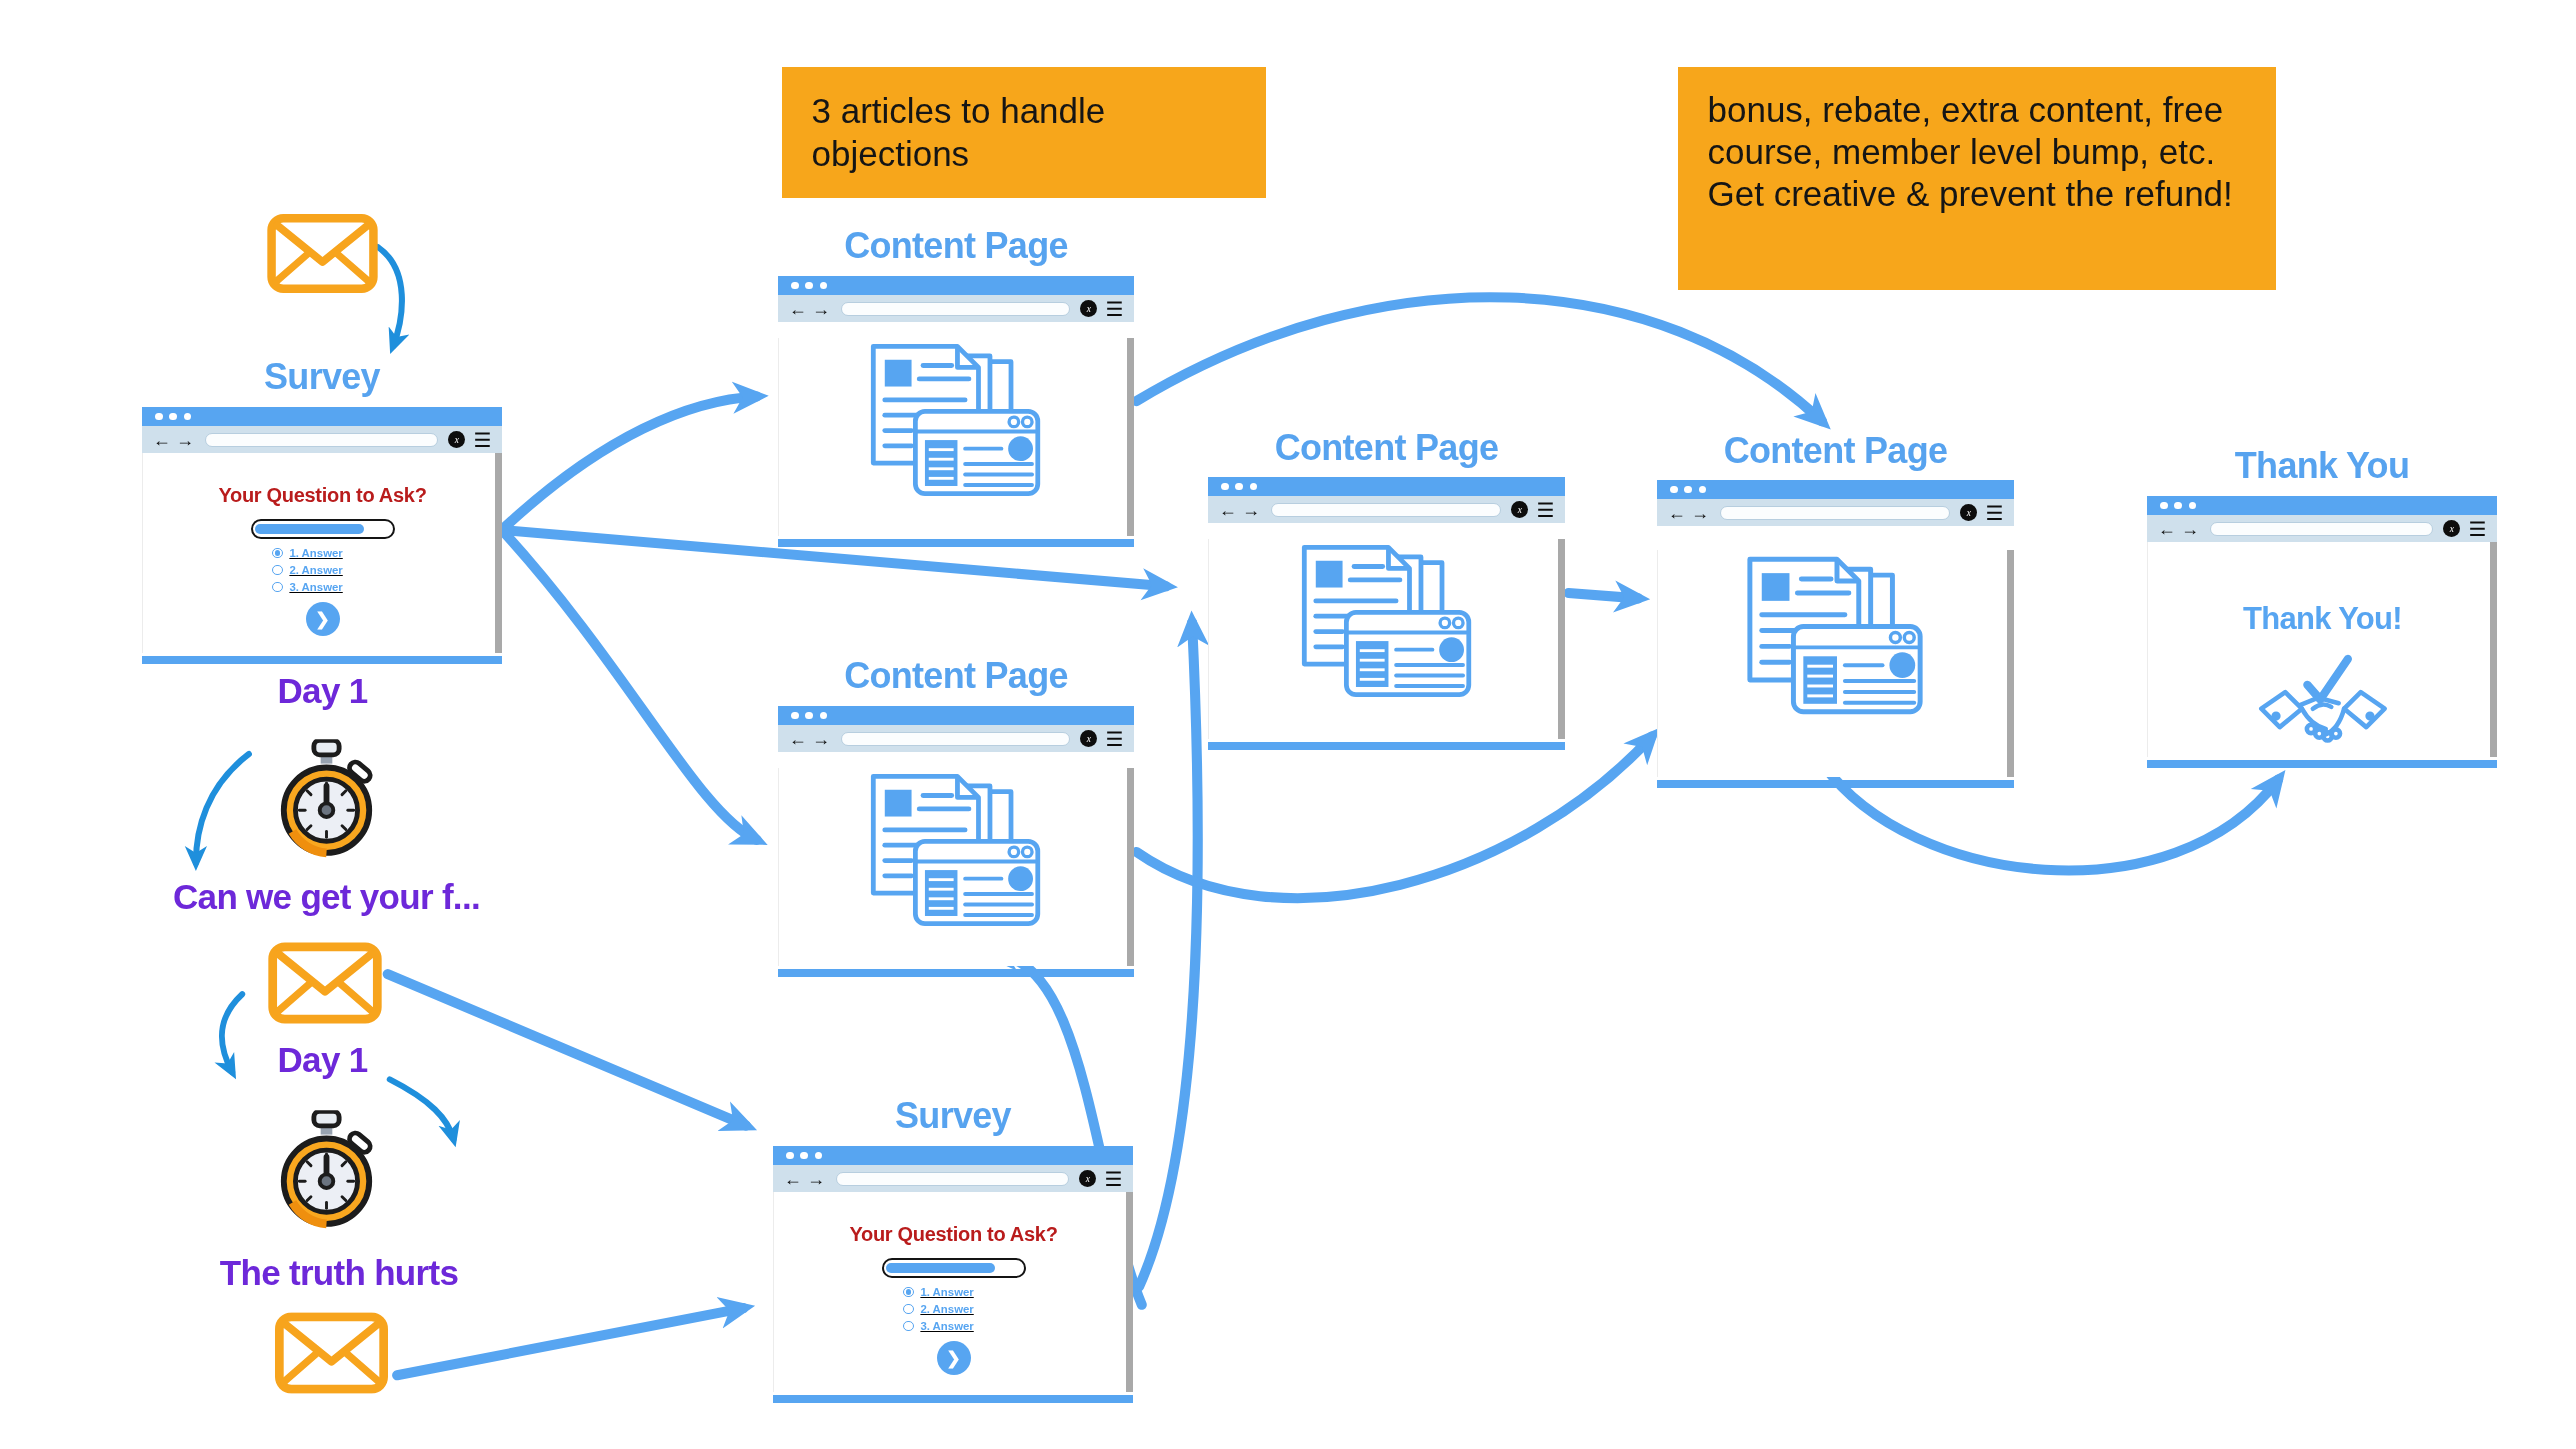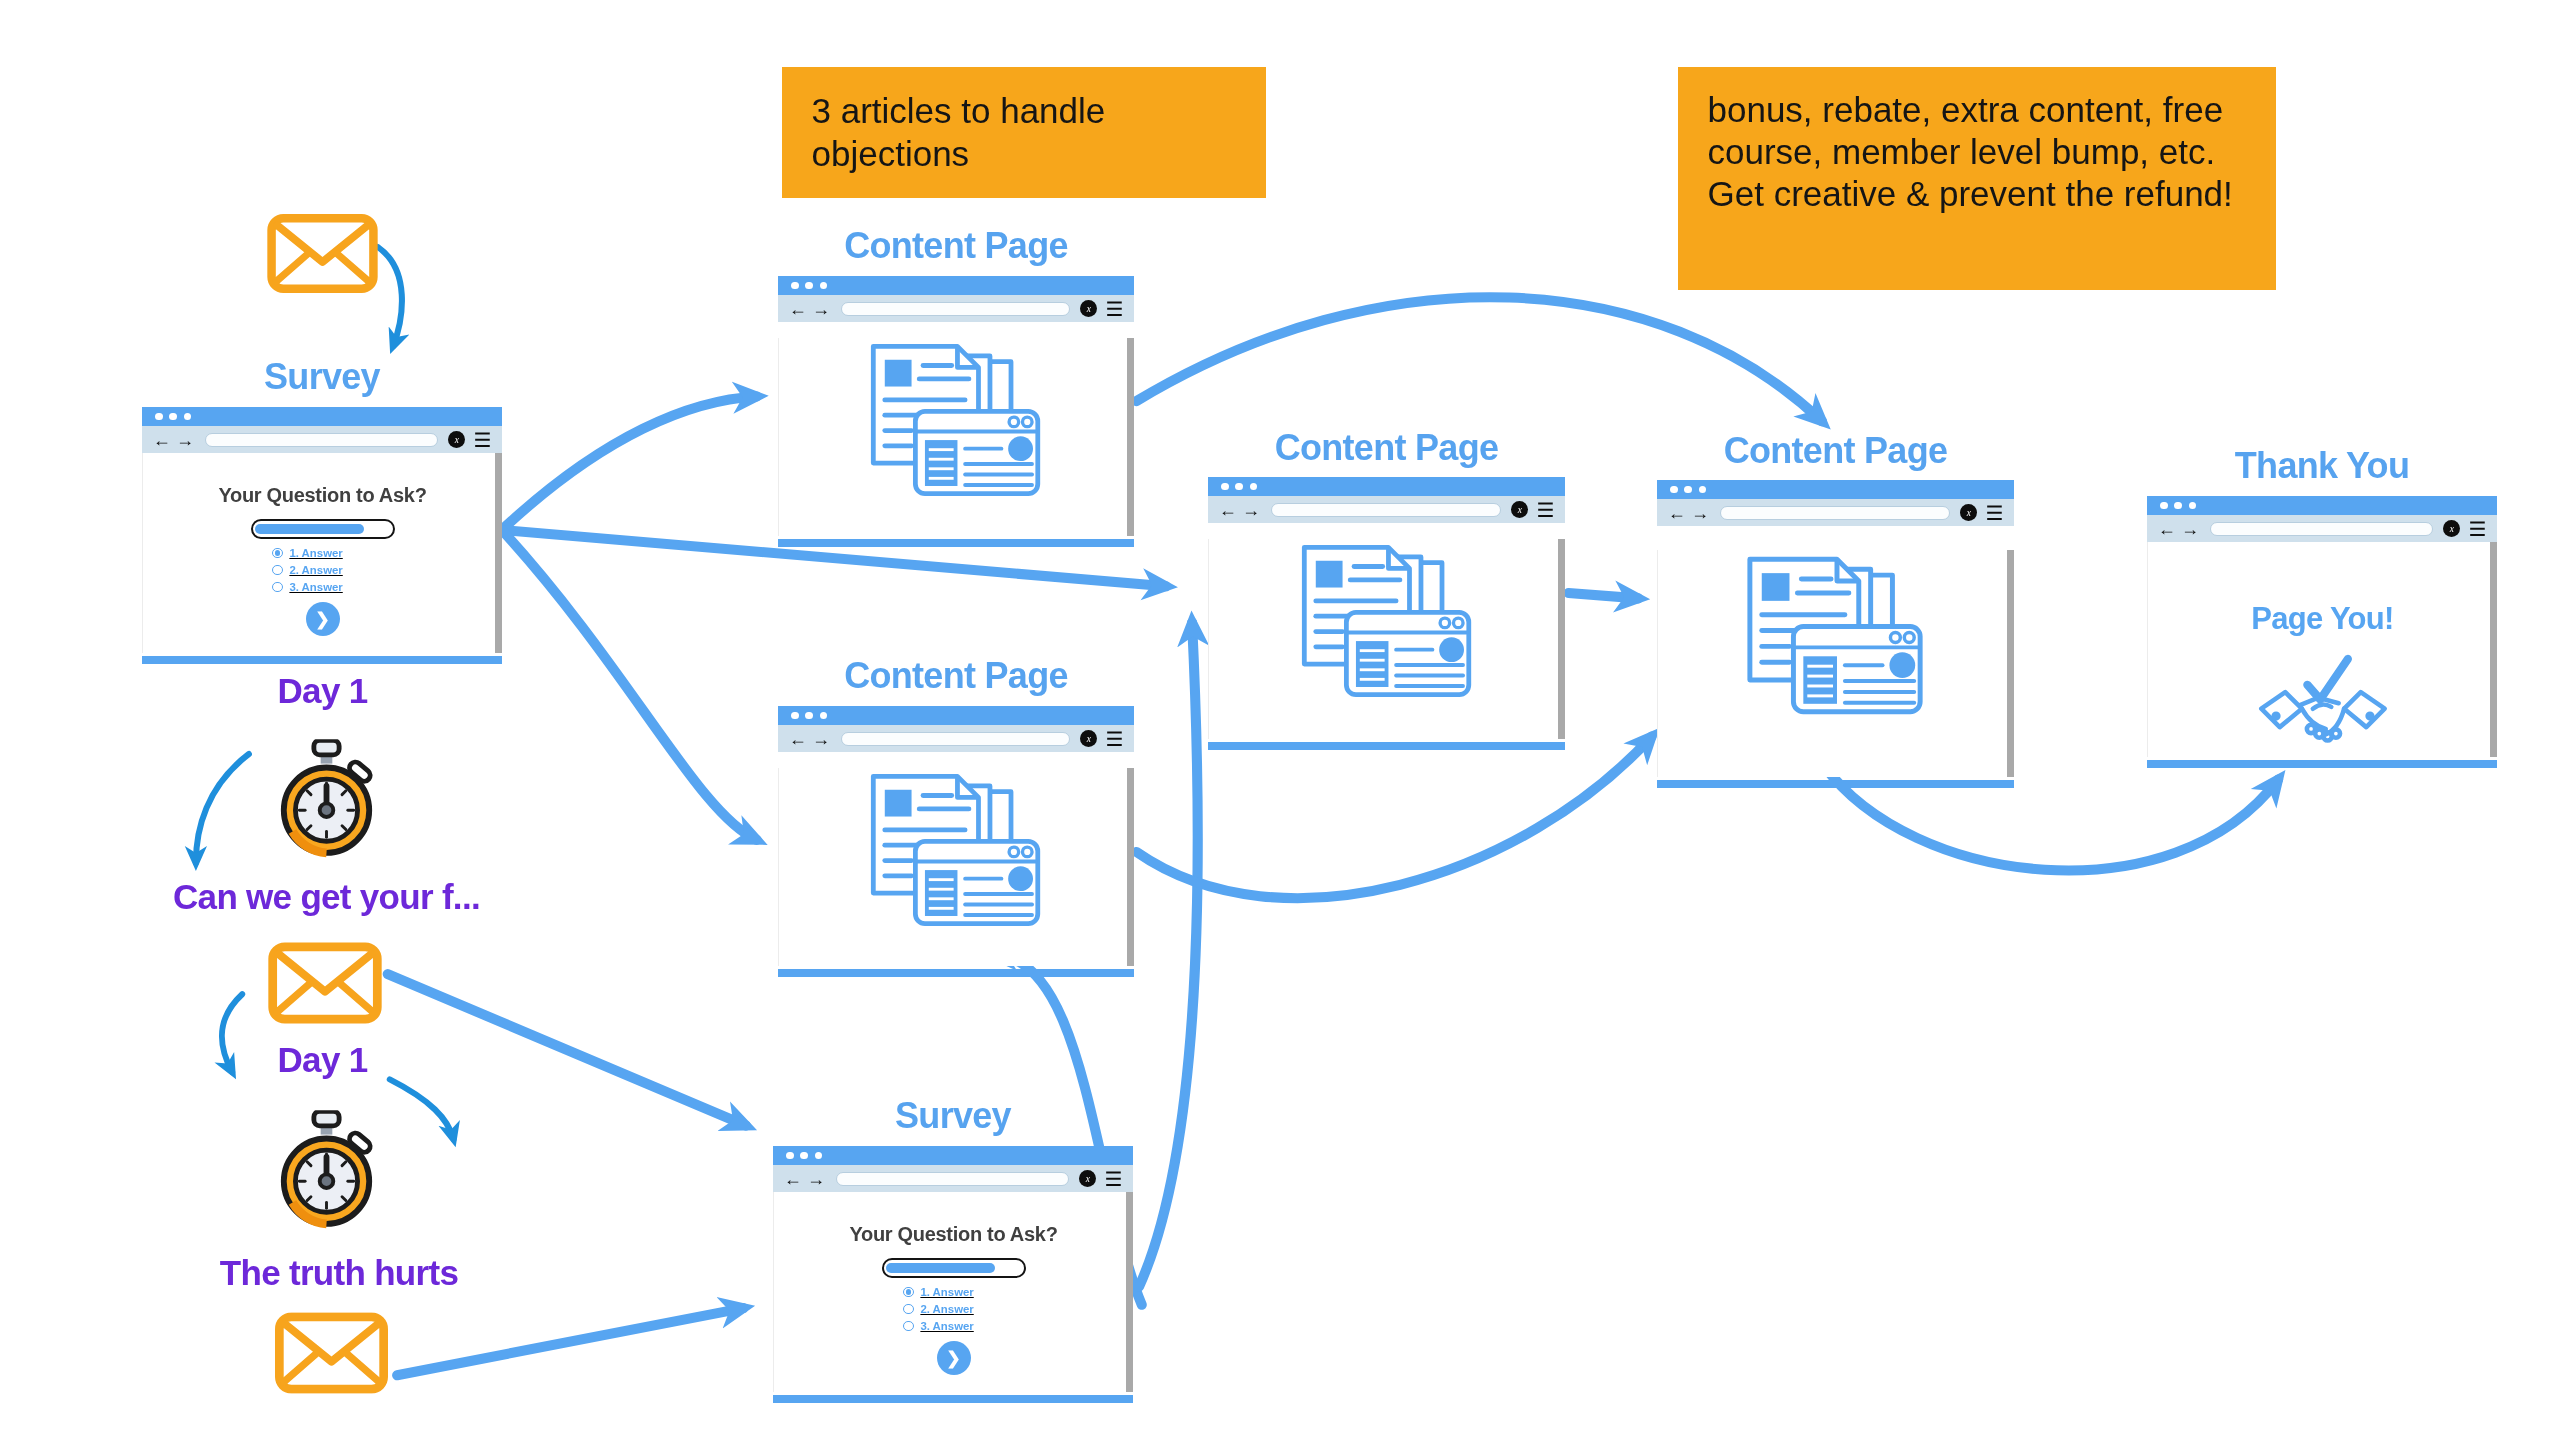--- a/index.html
+++ b/index.html
@@ -23,21 +23,21 @@
   .bw-nav{font-size:18px;font-weight:700;color:#0d0d0d;line-height:1;}
   .bw-nav.fw{margin-left:5.4px;}
   .bw-url{flex:1;height:12px;margin:0 10.7px;background:#fbfdfe;border:1.3px solid #b7cedf;border-radius:7.4px;}
   .bw-close{width:17px;height:17px;border-radius:50%;background:#0d0d0d;color:#fff;display:flex;align-items:center;justify-content:center;
             font-family:"Liberation Serif",serif;font-style:italic;font-size:9.4px;}
   .bw-menu{font-size:20px;color:#0d0d0d;margin-left:8px;line-height:1;}
   .bw-content{position:relative;background:#fff;border-left:1.3px solid #ececec;box-sizing:border-box;}
   .bw-scroll{position:absolute;right:0;top:0;bottom:0;width:7.4px;background:#a9a9a9;}
   .bw-bottom{height:8.7px;background:#57a5f1;margin-top:2.7px;}
   
-  .sv-q{margin:0;padding-top:31px;text-align:center;font-size:20px;font-weight:800;color:#404040;letter-spacing:-0.3px;}
+  .sv-q{margin:0;padding-top:31px;text-align:center;font-size:20px;font-weight:800;color:#b91c1c;letter-spacing:-0.3px;}
   .sv-pill{width:144px;height:20px;margin:12px auto 0;border:2px solid #141414;border-radius:12px;box-sizing:border-box;position:relative;}
   .sv-pill i{position:absolute;left:2.7px;top:2.7px;bottom:2.7px;width:78%;background:#57a5f1;border-radius:6.7px;}
   .sv-opts{width:101px;margin:8px auto 0;}
   .sv-opt{display:flex;align-items:center;margin-top:5px;text-decoration:underline;}
   .sv-radio{width:8.7px;height:8.7px;border:1.7px solid #57a5f1;border-radius:50%;margin-right:6.7px;position:relative;flex:none;}
   .sv-opt.sel .sv-radio::after{content:"";position:absolute;left:1.7px;top:1.7px;width:5.4px;height:5.4px;border-radius:50%;background:#57a5f1;}
   .sv-opt b{font-size:11.4px;font-weight:800;color:#57a5f1;white-space:nowrap;}
   .sv-next{width:34px;height:34px;border-radius:50%;background:#57a5f1;margin:9.4px auto 0;display:flex;align-items:center;justify-content:center;
            color:#fff;font-size:17.4px;font-weight:800;}
   
@@ -375,21 +375,21 @@
         <i></i>
       </div>
     <div class="bw-tools">
       <span class="bw-nav">←</span>
       <span class="bw-nav fw">→</span>
       <span class="bw-url"></span>
       <span class="bw-close">x</span>
       <span class="bw-menu">☰</span>
     </div>
     <div class="bw-content" style="height:215px;">
-      <p class="ty-h">Page You!</p>
+      <p class="ty-h">Thank You!</p>
       <svg class="ty-ill" width="154" height="111" viewBox="0 0 230 165">
           <use href="#sym-handshake"></use>
         </svg>
       <div class="bw-scroll"></div>
     </div>
     <div class="bw-bottom"></div>
   </div>
 
 </div>
 

